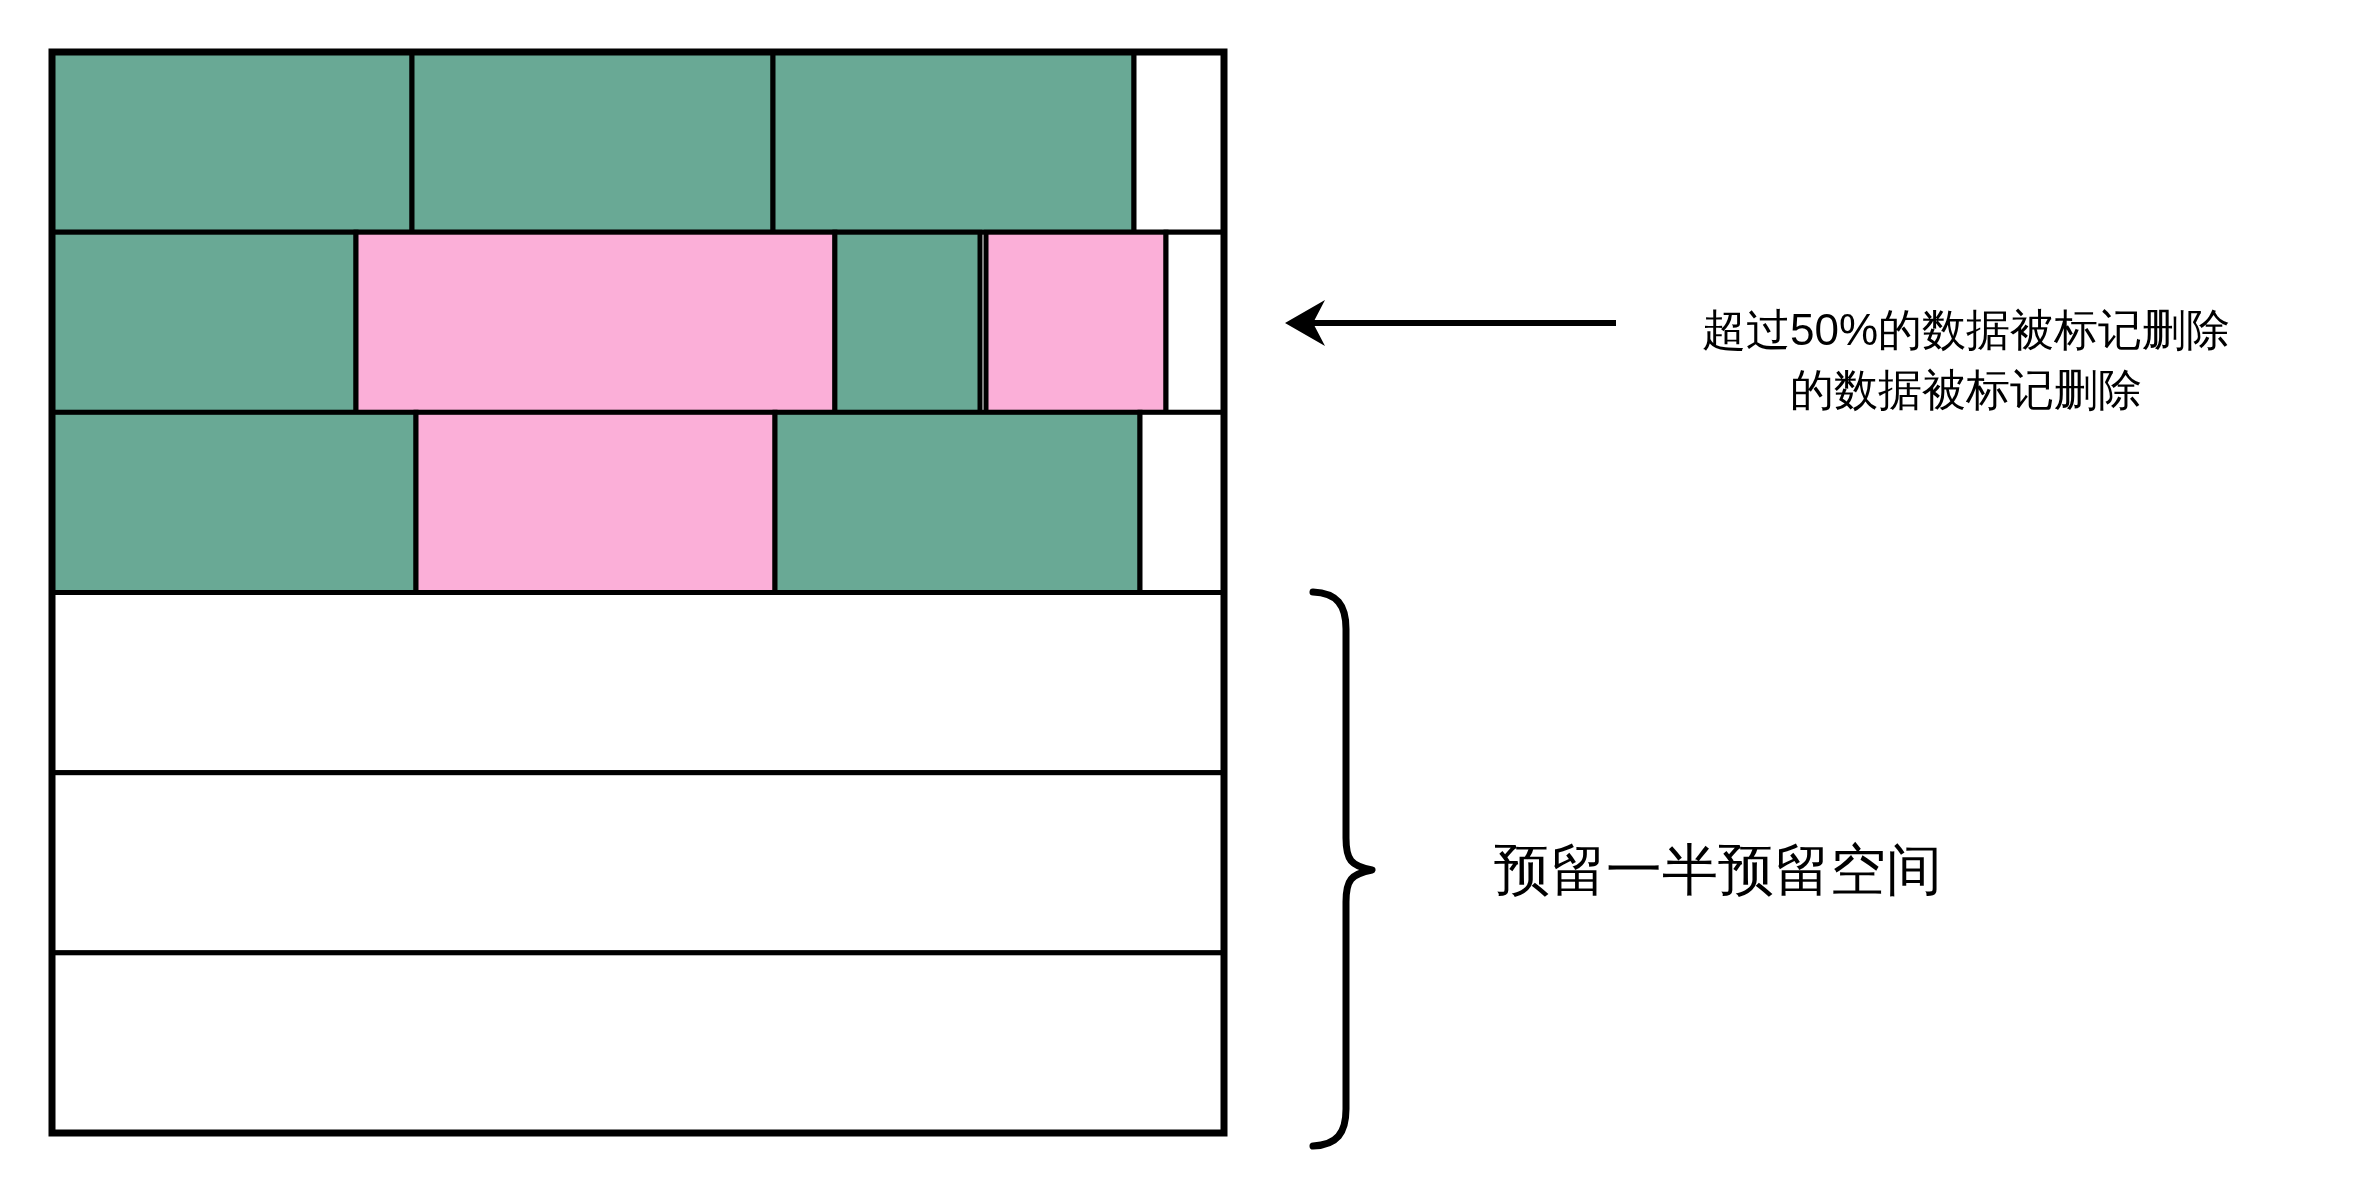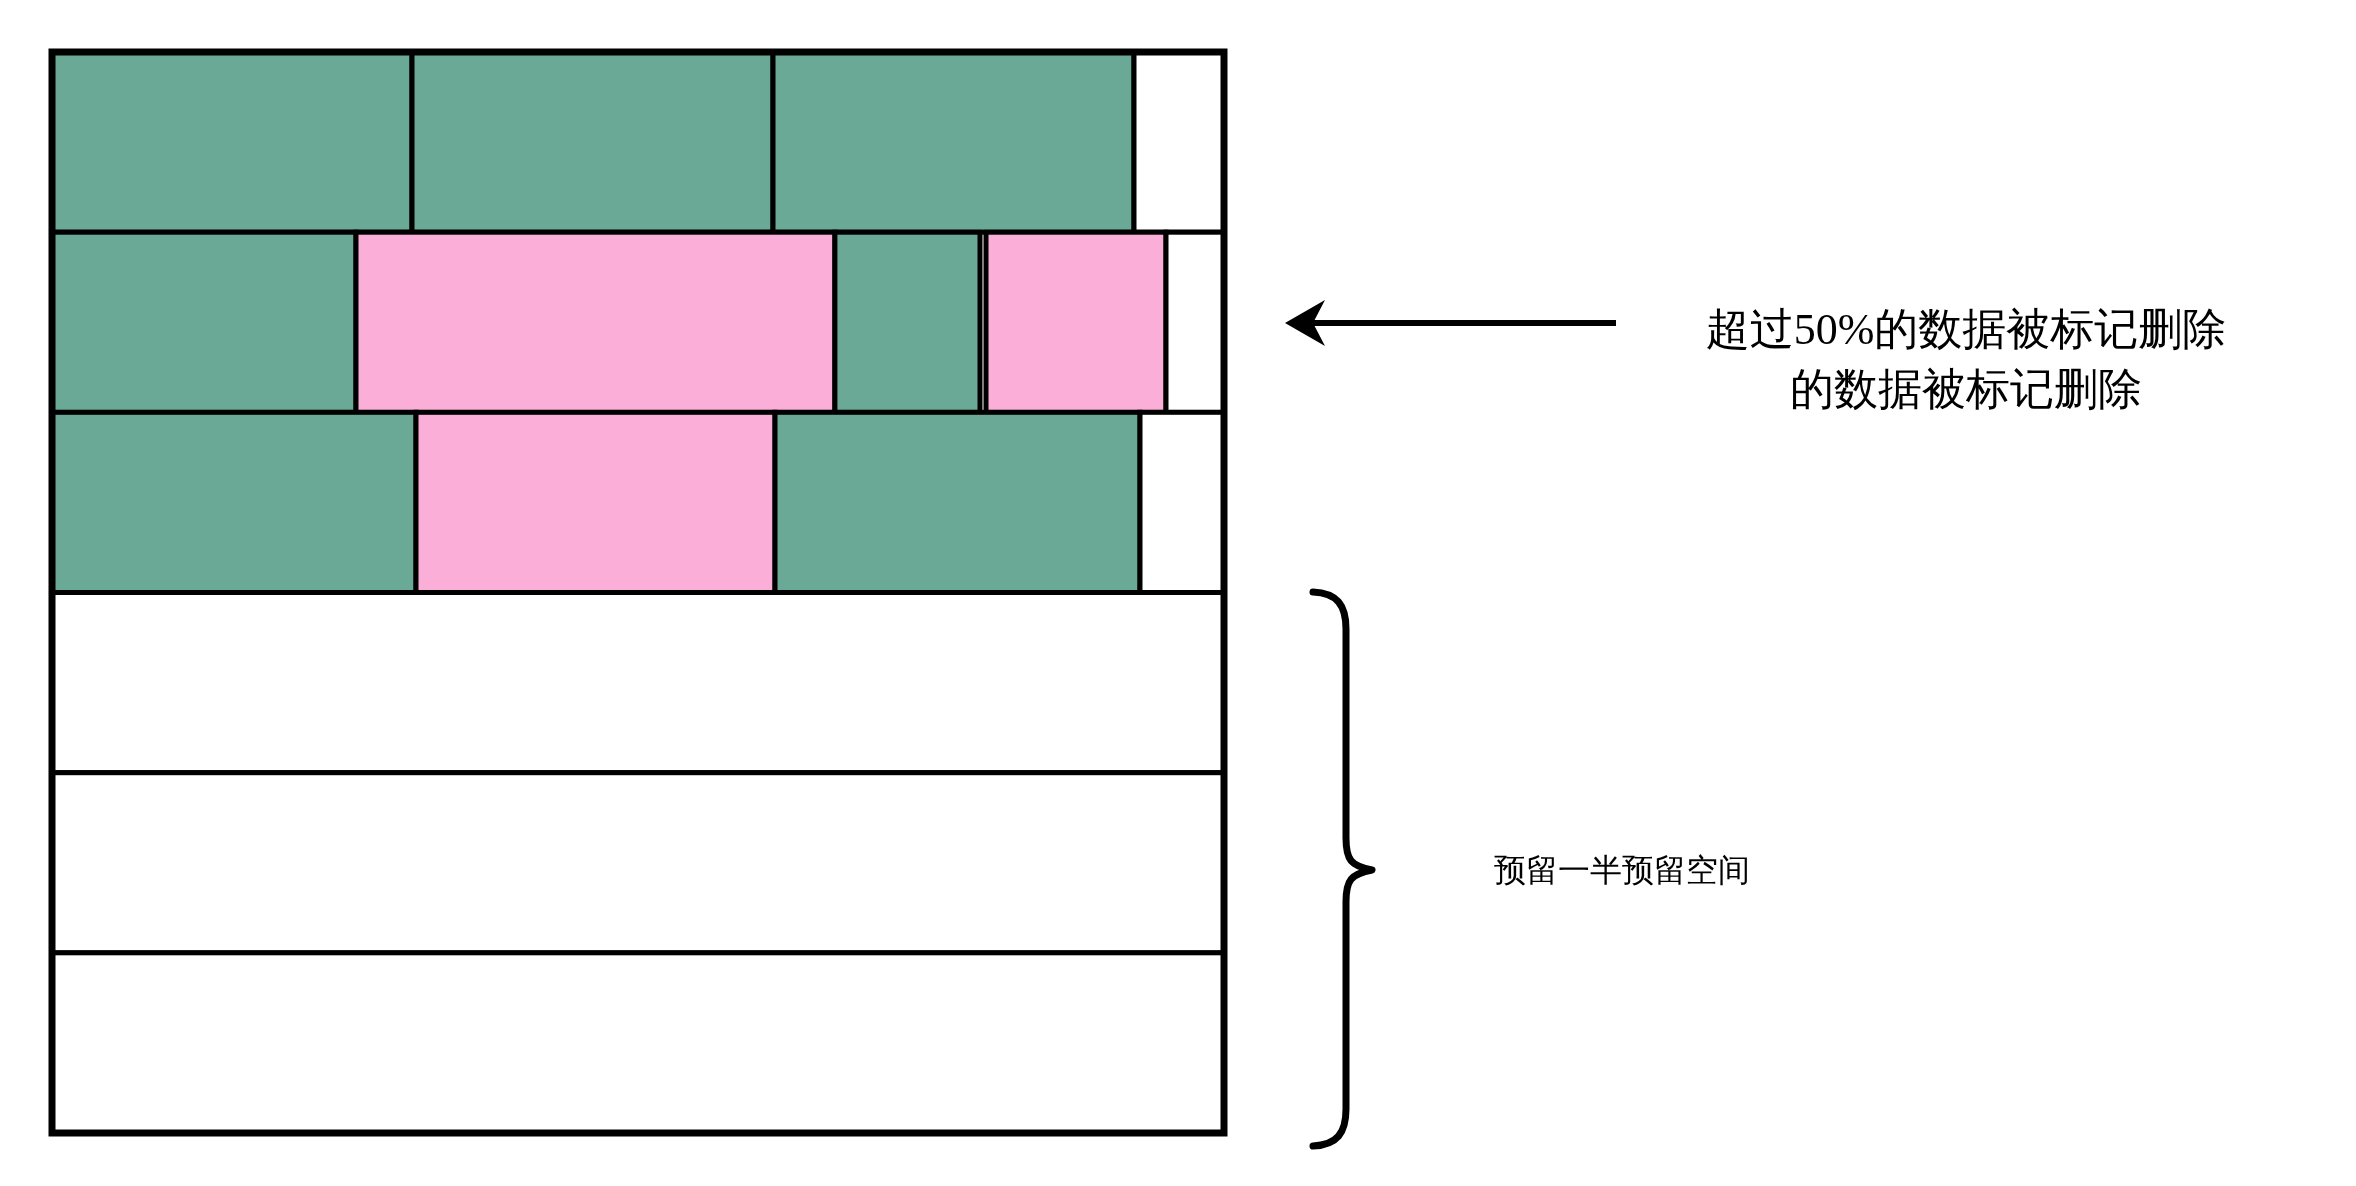--- a/index.html
+++ b/index.html
@@ -2,39 +2,39 @@
 <html><head>
 <meta charset="utf-8">
 <style>
   html, body { margin: 0; padding: 0; background: #ffffff; }
   .canvas {
     position: relative;
     width: 2356px;
     height: 1186px;
     background: #ffffff;
     overflow: hidden;
-    font-family: Liberation Serif, serif;
+    font-family: Liberation Sans, sans-serif;
     color: #000000;
     border-radius: 7px;
   }
   .canvas svg { position: absolute; left: 0; top: 0; }
   .label { position: absolute; color: #000000; white-space: nowrap; }
   .label-defrag {
     left: 1966px;
     top: 300px;
     transform: translateX(-50%);
     text-align: center;
     font-size: 44px;
     line-height: 60px;
     font-weight: 500;
   }
   .label-reserved {
     left: 1494px;
     top: 848px;
-    font-size: 32px;
+    font-size: 56px;
     line-height: 44px;
     font-weight: 500;
   }
 </style>
 </head>
 <body>
 
 <div class="canvas">
 
   <svg width="2356" height="1186" viewBox="0 0 2356 1186">

